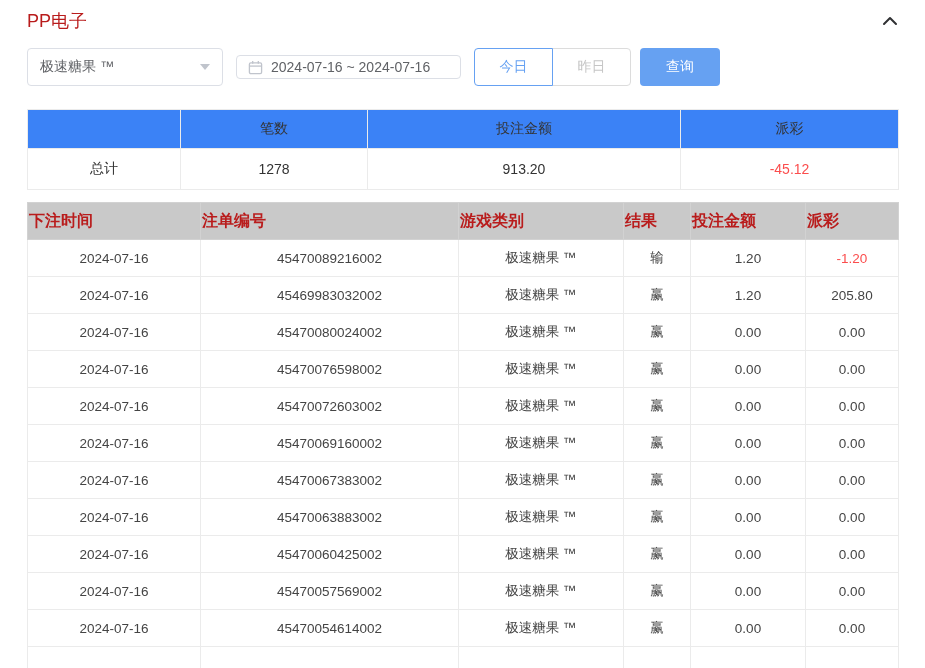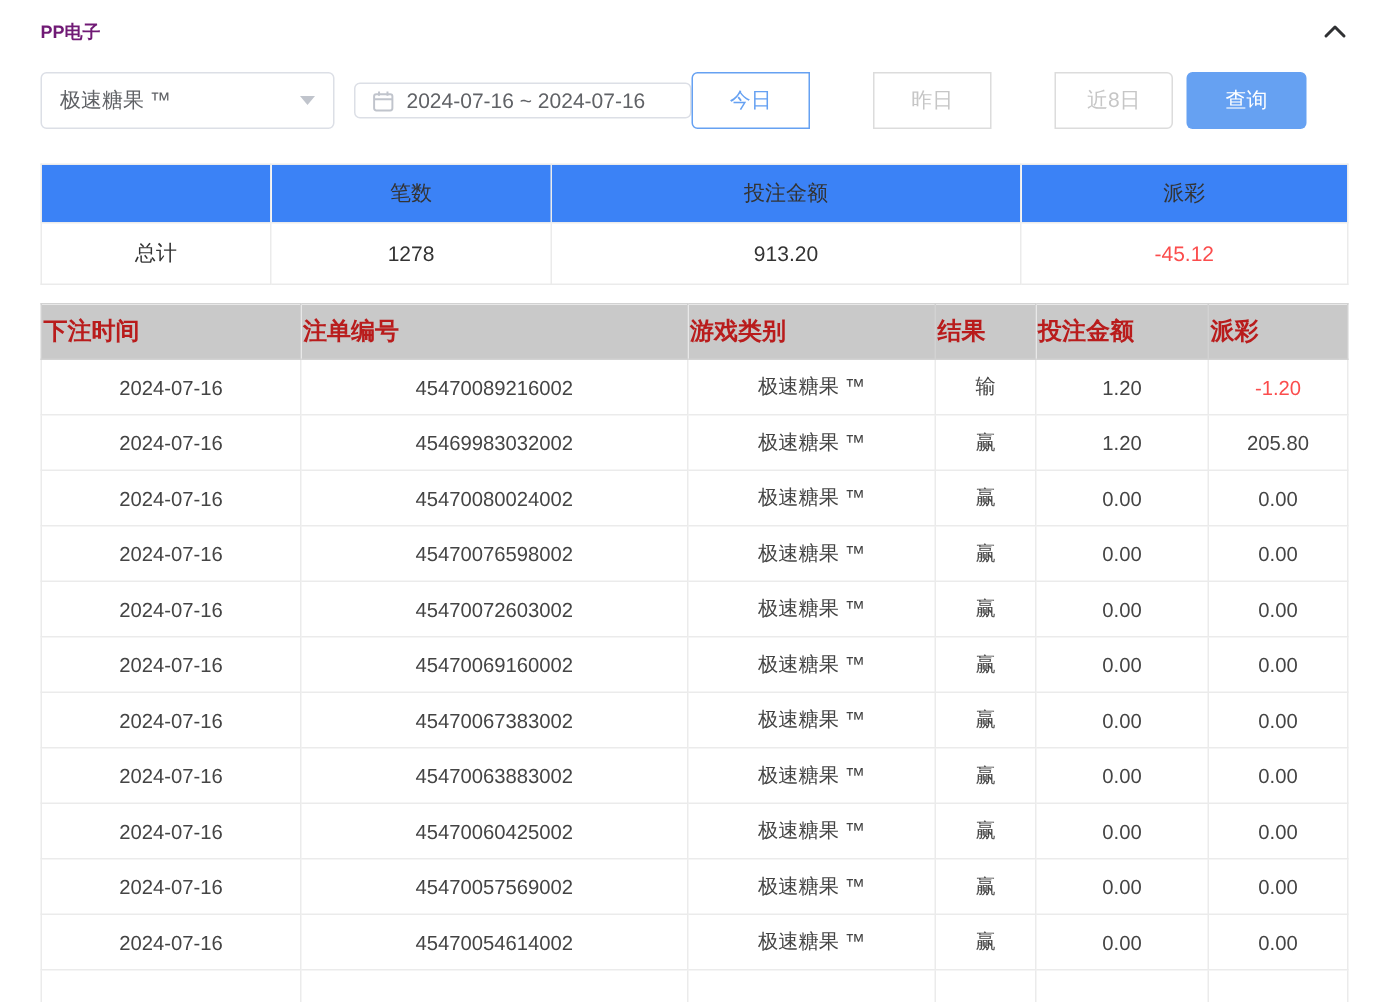--- a/index.html
+++ b/index.html
@@ -12,38 +12,38 @@
   *{box-sizing:border-box;}
   html,body{margin:0;padding:0;}
   body{
     width:925px;height:668px;overflow:hidden;background:#fff;
     font-family:"Liberation Sans","DejaVu Sans",sans-serif;
     color:#333;font-size:14px;
   }
   .page{padding:10px 27px 0 27px;width:925px;}
 
   .panel-header{width:871px;display:flex;justify-content:space-between;align-items:center;height:22px;}
-  .title{font-weight:bold;font-size:12px;color:#701a75;}
+  .title{font-weight:normal;font-size:18px;color:#b91c1c;}
   .chevron{cursor:pointer;display:flex;align-items:center;}
 
   .filter-row{margin-top:16px;display:flex;align-items:center;height:38px;}
 
   .select{
     width:196px;height:38px;border:1px solid var(--box-border);border-radius:4px;
     display:flex;align-items:center;justify-content:space-between;
     padding:0 12px;color:#606266;cursor:pointer;background:#fff;
   }
   .caret{width:0;height:0;border-left:5px solid transparent;border-right:5px solid transparent;border-top:6px solid #c0c4cc;}
 
   .datebox{
     margin-left:13px;width:225px;height:24px;border:1px solid var(--box-border);border-radius:4px;
     display:flex;align-items:center;gap:8px;padding:0 11px;color:#606266;cursor:pointer;background:#fff;
   }
 
-  .btn-group{display:flex;gap:43px;}
+  .btn-group{margin-left:13px;display:flex;}
   .qbtn{
     width:79px;height:38px;background:#fff;border:1px solid #dcdcdc;color:#c6c6c6;
     font-size:14px;cursor:pointer;margin-left:-1px;padding:0;
     font-family:inherit;
   }
   .qbtn:first-child{margin-left:0;border-radius:4px 0 0 4px;}
   .qbtn:last-child{border-radius:0 4px 4px 0;}
   .qbtn.active{color:var(--accent);border-color:var(--accent);position:relative;z-index:1;}
 
   .query{
@@ -99,21 +99,20 @@
           <line x1="5" y1="1" x2="5" y2="4" stroke="#c0c4cc" stroke-width="1.4"></line>
           <line x1="11" y1="1" x2="11" y2="4" stroke="#c0c4cc" stroke-width="1.4"></line>
         </svg>
       </span>
       <span>2024-07-16 ~ 2024-07-16</span>
     </div>
 
     <div class="btn-group">
       <button class="qbtn active">今日</button>
       <button class="qbtn">昨日</button>
-      <button class="qbtn">近8日</button>
     </div>
 
     <button class="query">查询</button>
   </div>
 
   <table class="summary">
     <colgroup>
         <col style="width:153px">
         <col style="width:187px">
         <col style="width:313px">

